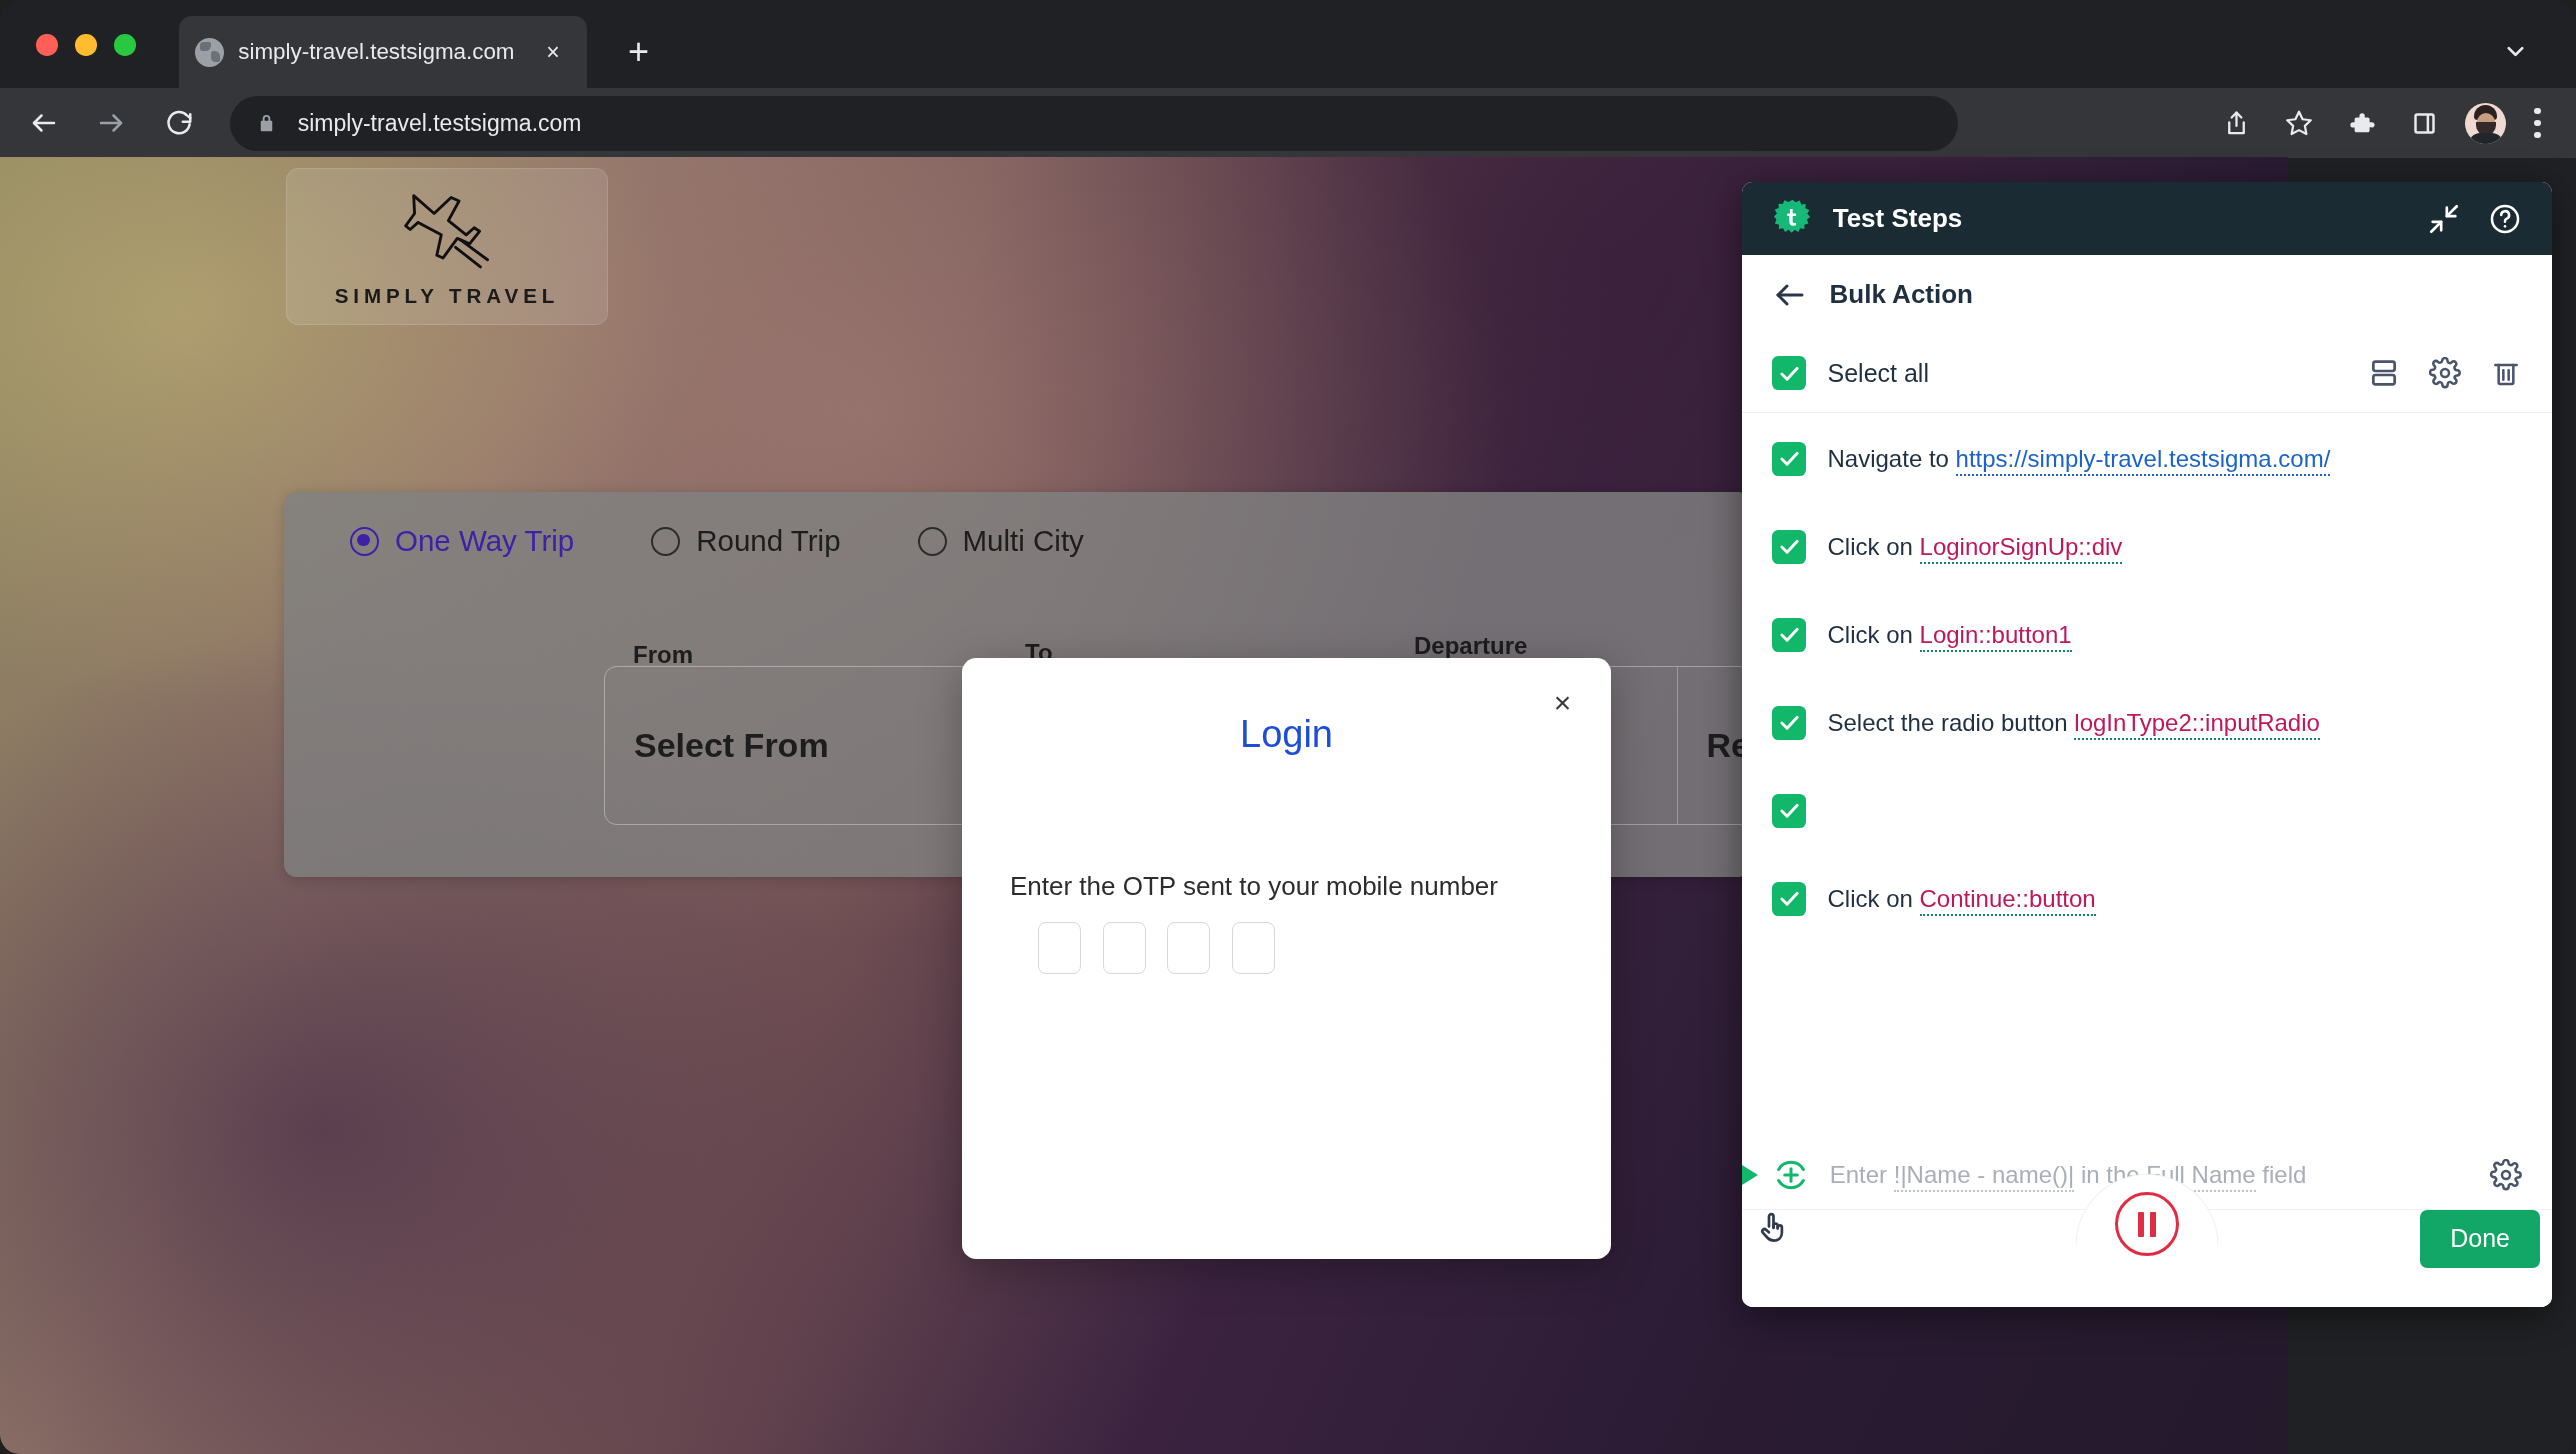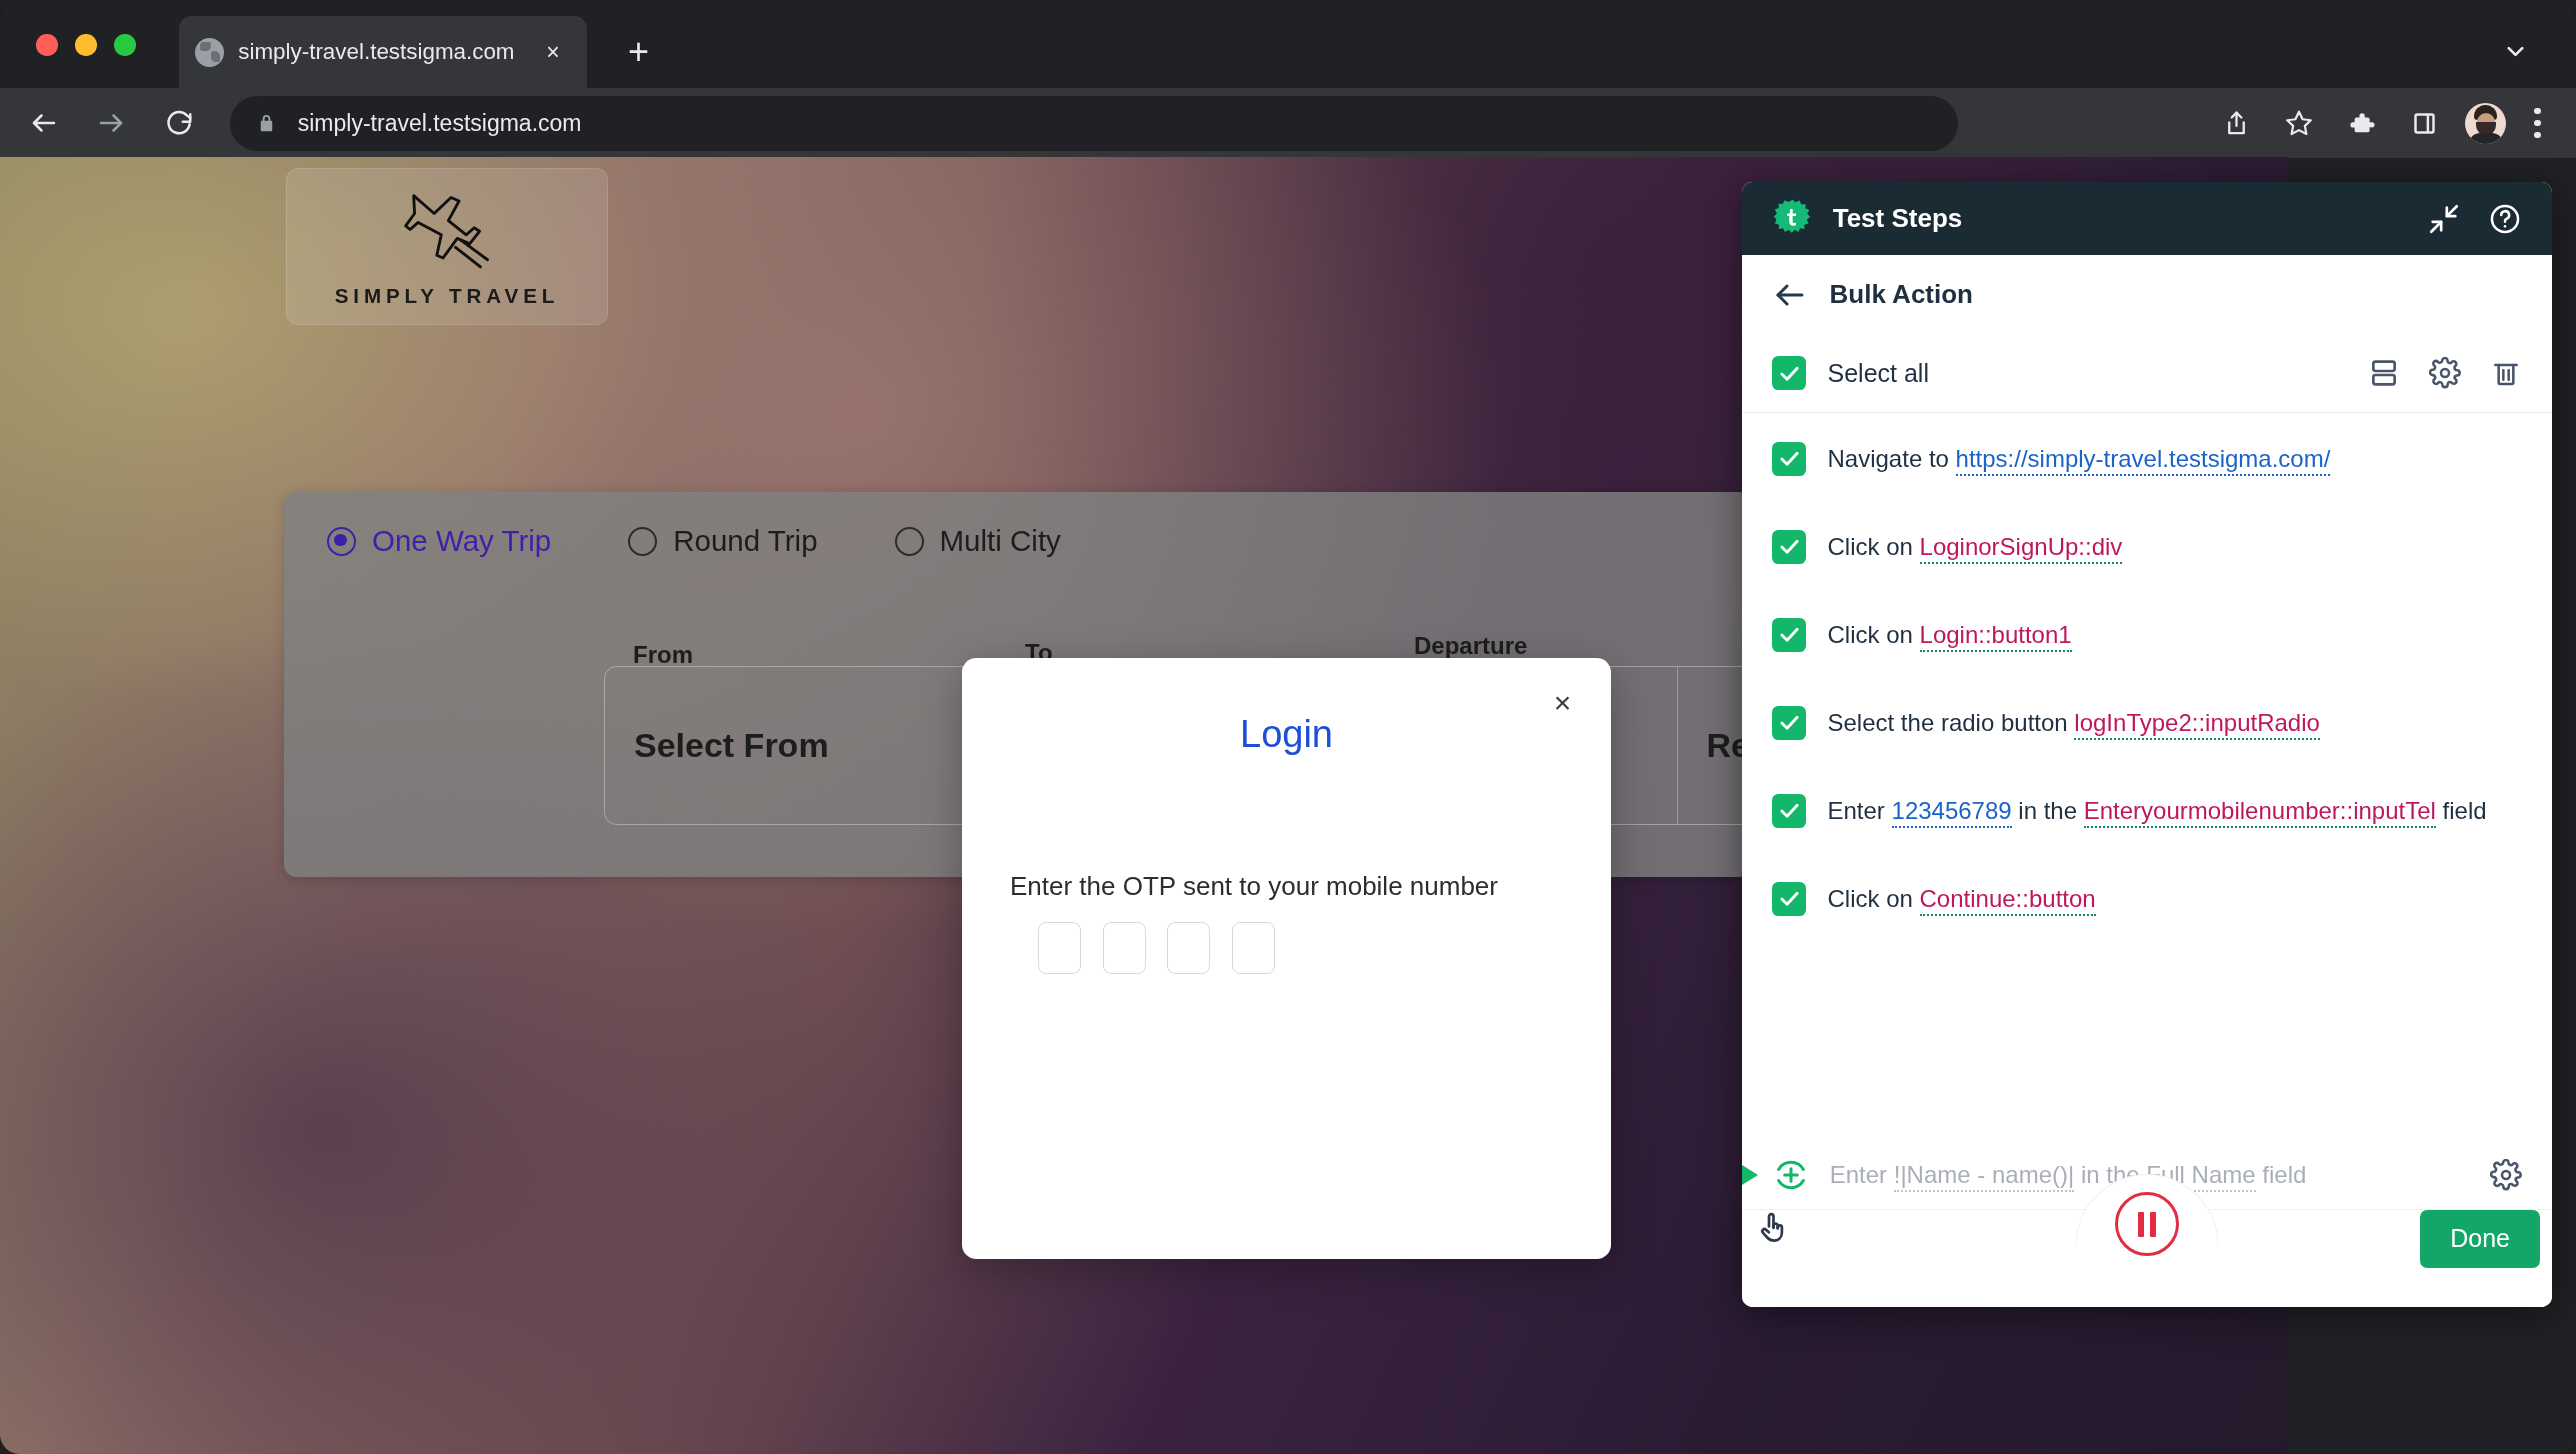--- a/index.html
+++ b/index.html
@@ -165,21 +165,21 @@
   #search-card {
     position: absolute; left: 284px; top: 335px;
     width: 1467px; height: 385px;
     background: rgba(128,128,128,0.82);
     border-radius: 12.5px 12.5px 12.5px 12.5px;
     box-shadow: 0 2.7px 12.5px rgba(0,0,0,0.18);
   }
   #triptabs {
     position: absolute; left: 0; top: 0; width: 886px; height: 98px;
     background: rgba(122,122,122,0.0);
-    display: flex; align-items: center; padding-left: 43px; gap: 77px;
+    display: flex; align-items: center; padding-left: 66px; gap: 77px;
   }
   .tripopt { display: flex; align-items: center; gap: 16px; }
   .radio {
     width: 29px; height: 29px; border-radius: 50%;
     border: 2.7px solid #2c2c2c; position: relative; flex: none;
   }
   .radio.on { border-color: #3f21a8; }
   .radio.on::after {
     content: ""; position: absolute; left: 5.4px; top: 5.4px;
     width: 12.5px; height: 12.5px; border-radius: 50%; background: #3f21a8;
@@ -621,21 +621,20 @@
             </svg>
           </span>
           <span class="step-text"><span>Select the radio button </span><span class="lnk-green">logInType2::inputRadio</span></span>
         </div>
         <div class="step-row">
           <span class="chk">
             <svg viewBox="0 0 24 24" fill="none" stroke="#ffffff" stroke-width="3" stroke-linecap="round" stroke-linejoin="round">
               <polyline points="4 12.5 9.5 18 20 6.5"></polyline>
             </svg>
           </span>
-          <span class="step-text"><span>Enter </span><span class="lnk-blue">123456789</span><span> in the </span><span class="lnk-green">Enteryourmobilenumber::inputTel</span><span> field</span></span>
         </div>
         <div class="step-row">
           <span class="chk">
             <svg viewBox="0 0 24 24" fill="none" stroke="#ffffff" stroke-width="3" stroke-linecap="round" stroke-linejoin="round">
               <polyline points="4 12.5 9.5 18 20 6.5"></polyline>
             </svg>
           </span>
           <span class="step-text"><span>Click on </span><span class="lnk-green">Continue::button</span></span>
         </div>
       </div>

